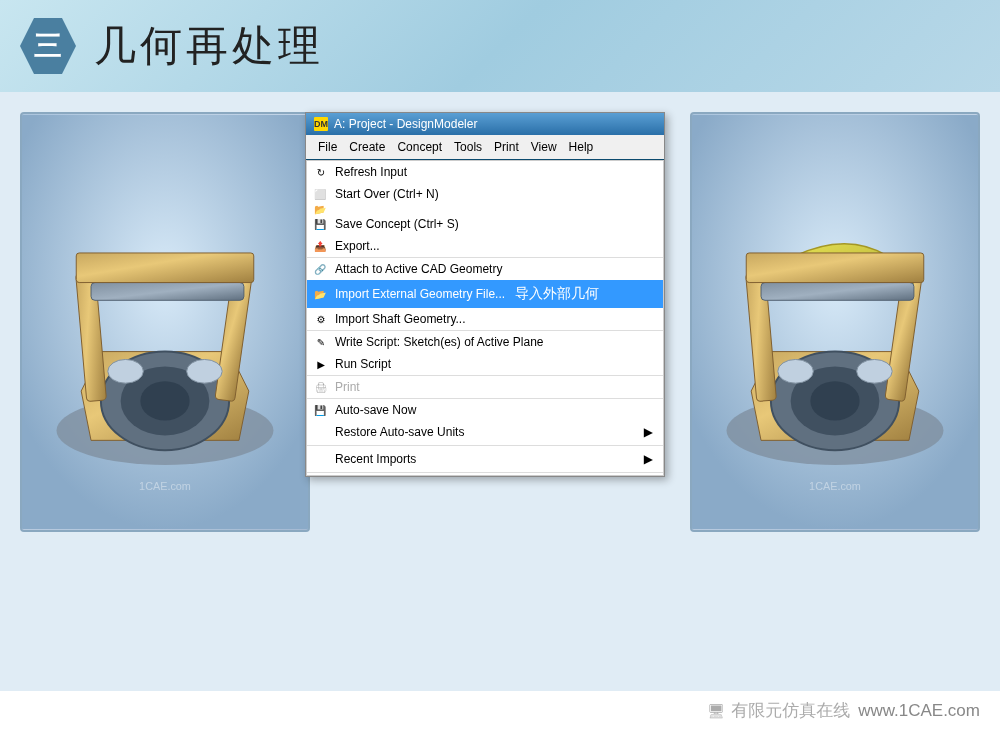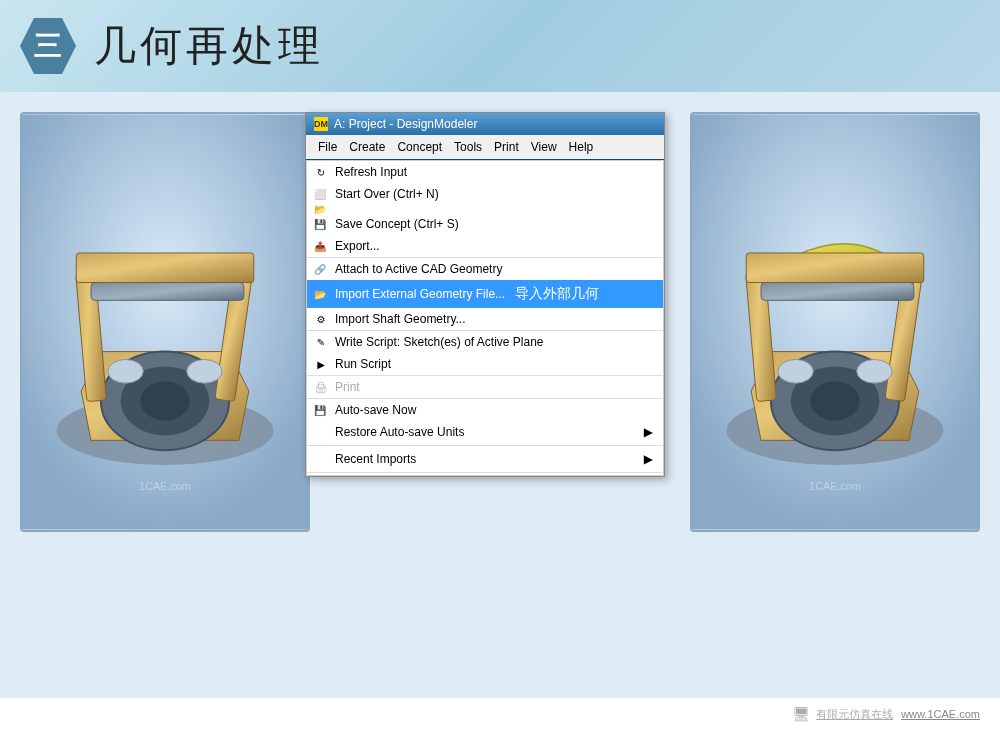--- a/index.html
+++ b/index.html
@@ -177,23 +177,22 @@
       align-items: center;
       gap: 8px;
     }
     .watermark-logo {
       display: flex;
       align-items: center;
       gap: 6px;
       opacity: 0.7;
     }
     .watermark-text {
-      font-size: 11px;
+      font-size: 17px;
       color: #888;
-      text-decoration: underline;
     }
     
     .cad-svg {
       width: 100%;
       height: 100%;
     }
   </style>
 </head>
 <body>
 

